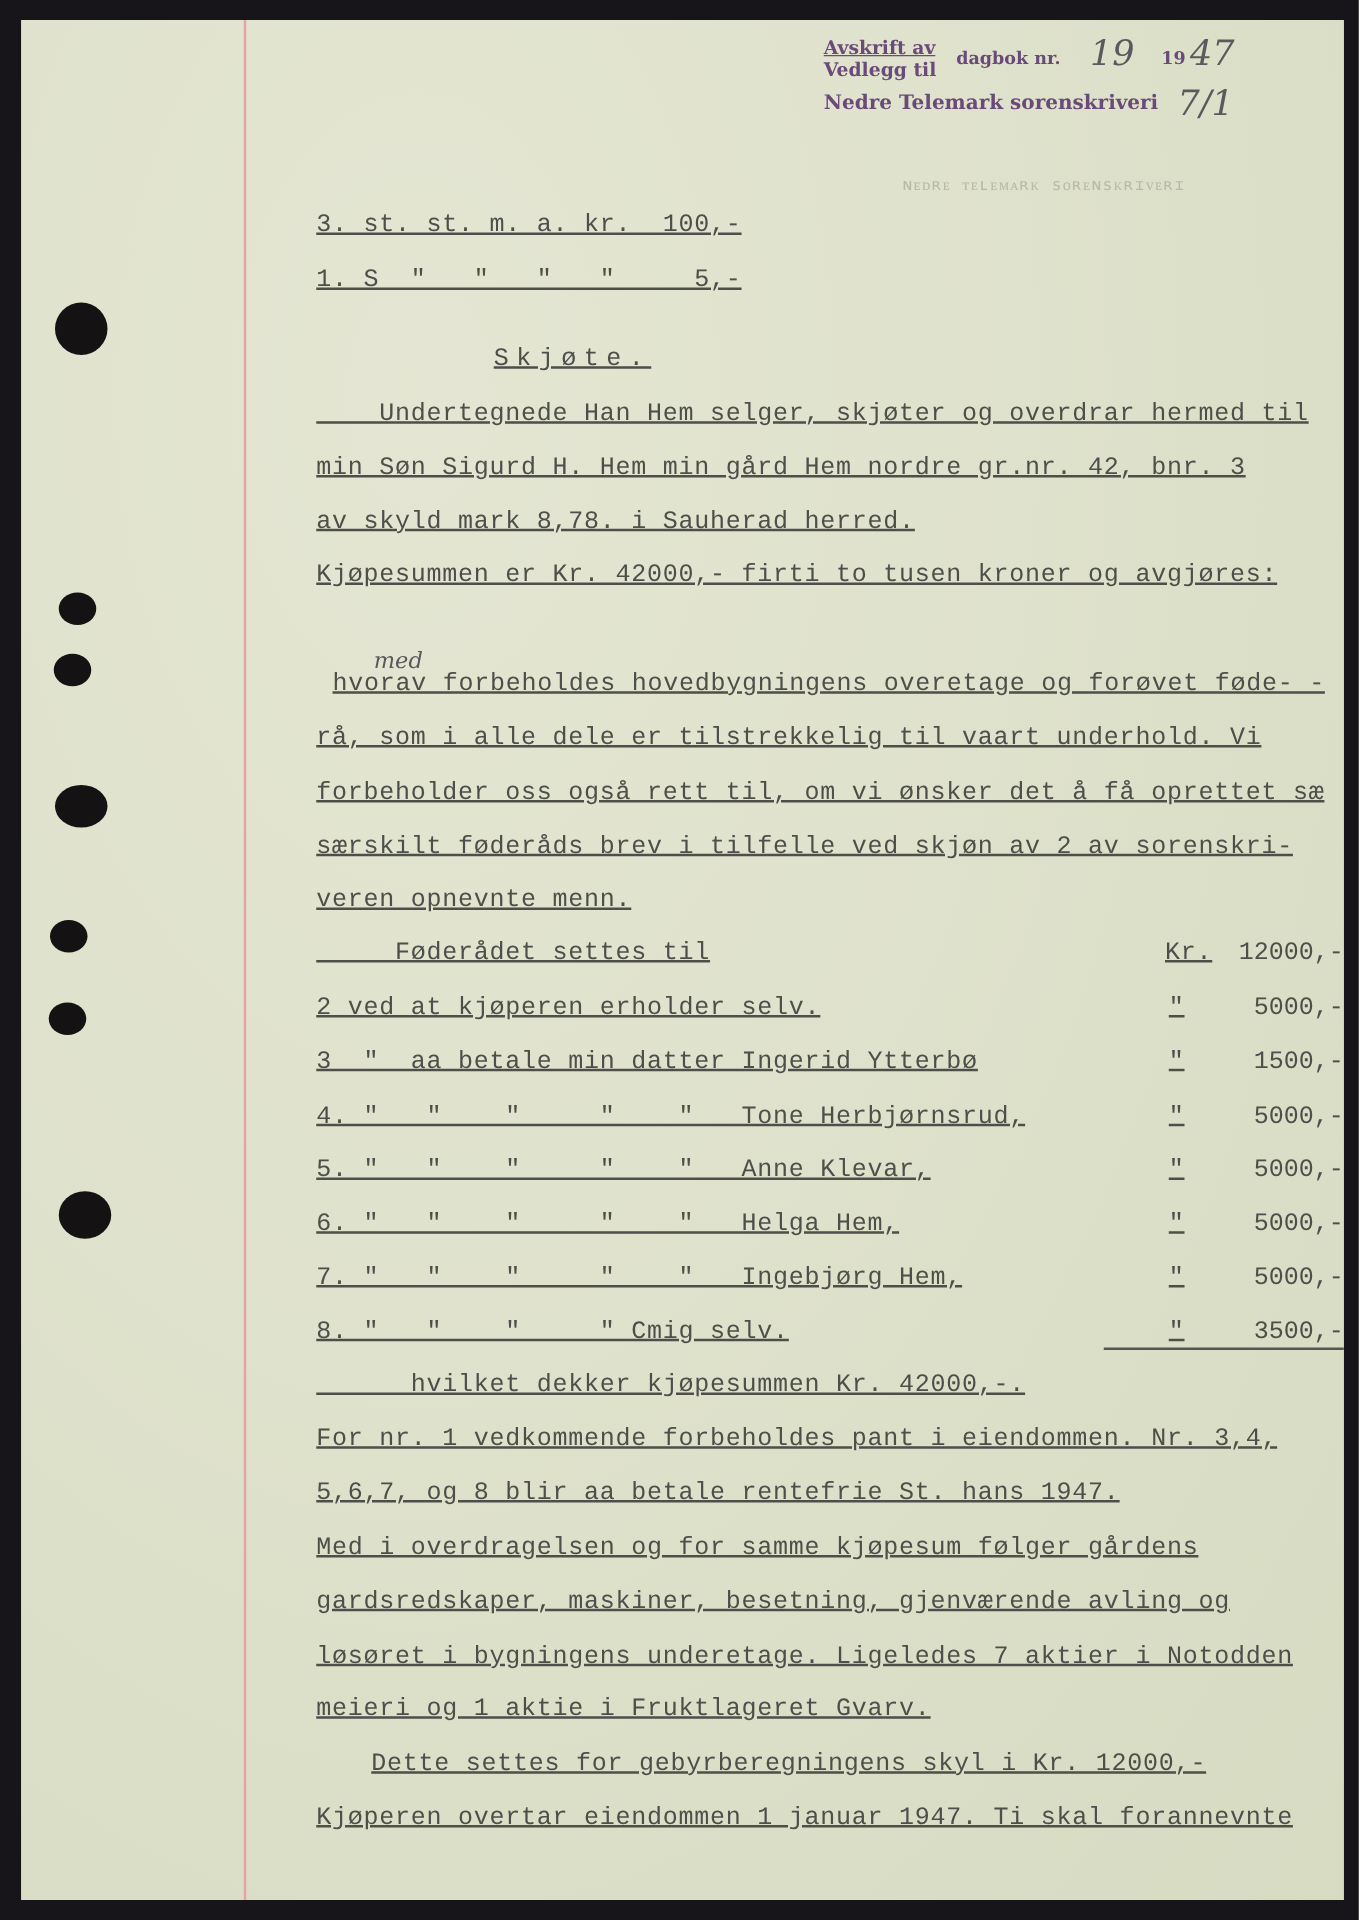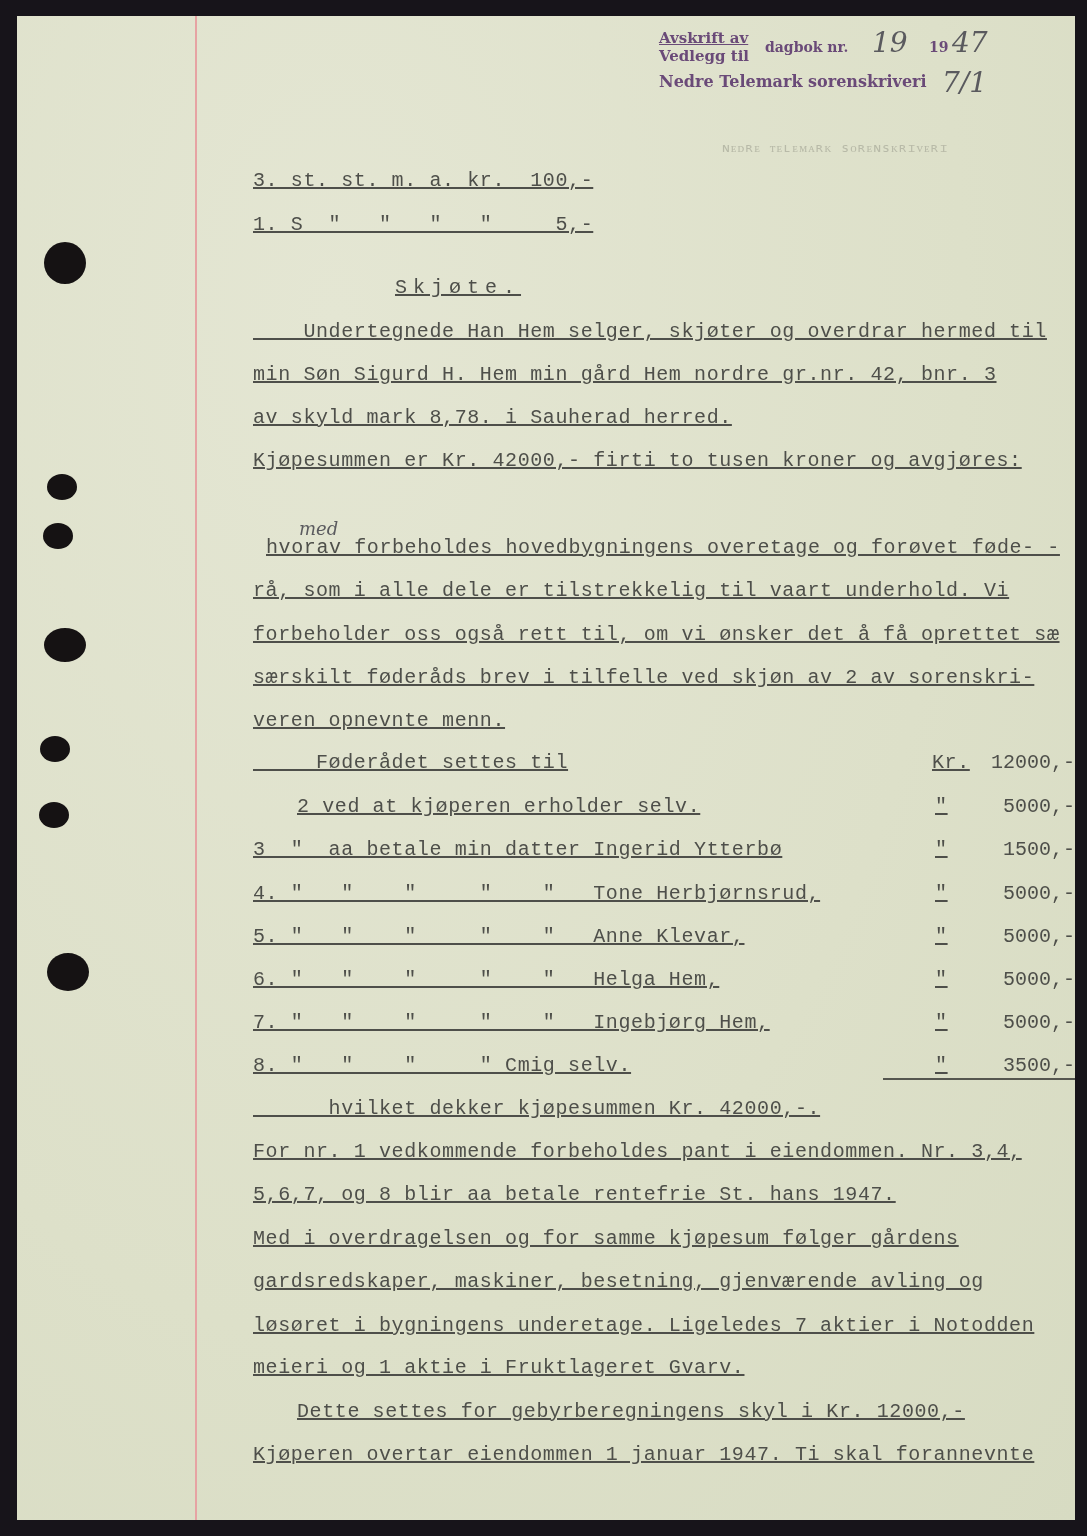--- a/index.html
+++ b/index.html
@@ -62,21 +62,21 @@
   <div class="tl" style="left:236px;top:650px;">særskilt føderåds brev i tilfelle ved skjøn av 2 av sorenskri-</div>
   <div class="tl" style="left:236px;top:693px;">veren opnevnte menn.</div>
 
   <div>
     <div>
       <div class="tl" style="left:236px;top:735px;">     Føderådet settes til</div>
       <div class="tl" style="left:915px;top:735px;">Kr.</div>
       <div class="amt" style="right:0px;top:735px;width:120px;">12000,-</div>
     </div>
     <div>
-      <div class="tl" style="left:236px;top:779px;margin-left:44px;">2 ved at kjøperen erholder selv.</div>
+      <div class="tl" style="left:236px;top:779px;">2 ved at kjøperen erholder selv.</div>
       <div class="tl" style="left:918px;top:779px;">"</div>
       <div class="amt" style="right:0px;top:779px;width:120px;">5000,-</div>
     </div>
     <div>
       <div class="tl" style="left:236px;top:822px;">3  "  aa betale min datter Ingerid Ytterbø</div>
       <div class="tl" style="left:918px;top:822px;">"</div>
       <div class="amt" style="right:0px;top:822px;width:120px;">1500,-</div>
     </div>
     <div>
       <div class="tl" style="left:236px;top:866px;">4. "   "    "     "    "   Tone Herbjørnsrud,</div>

